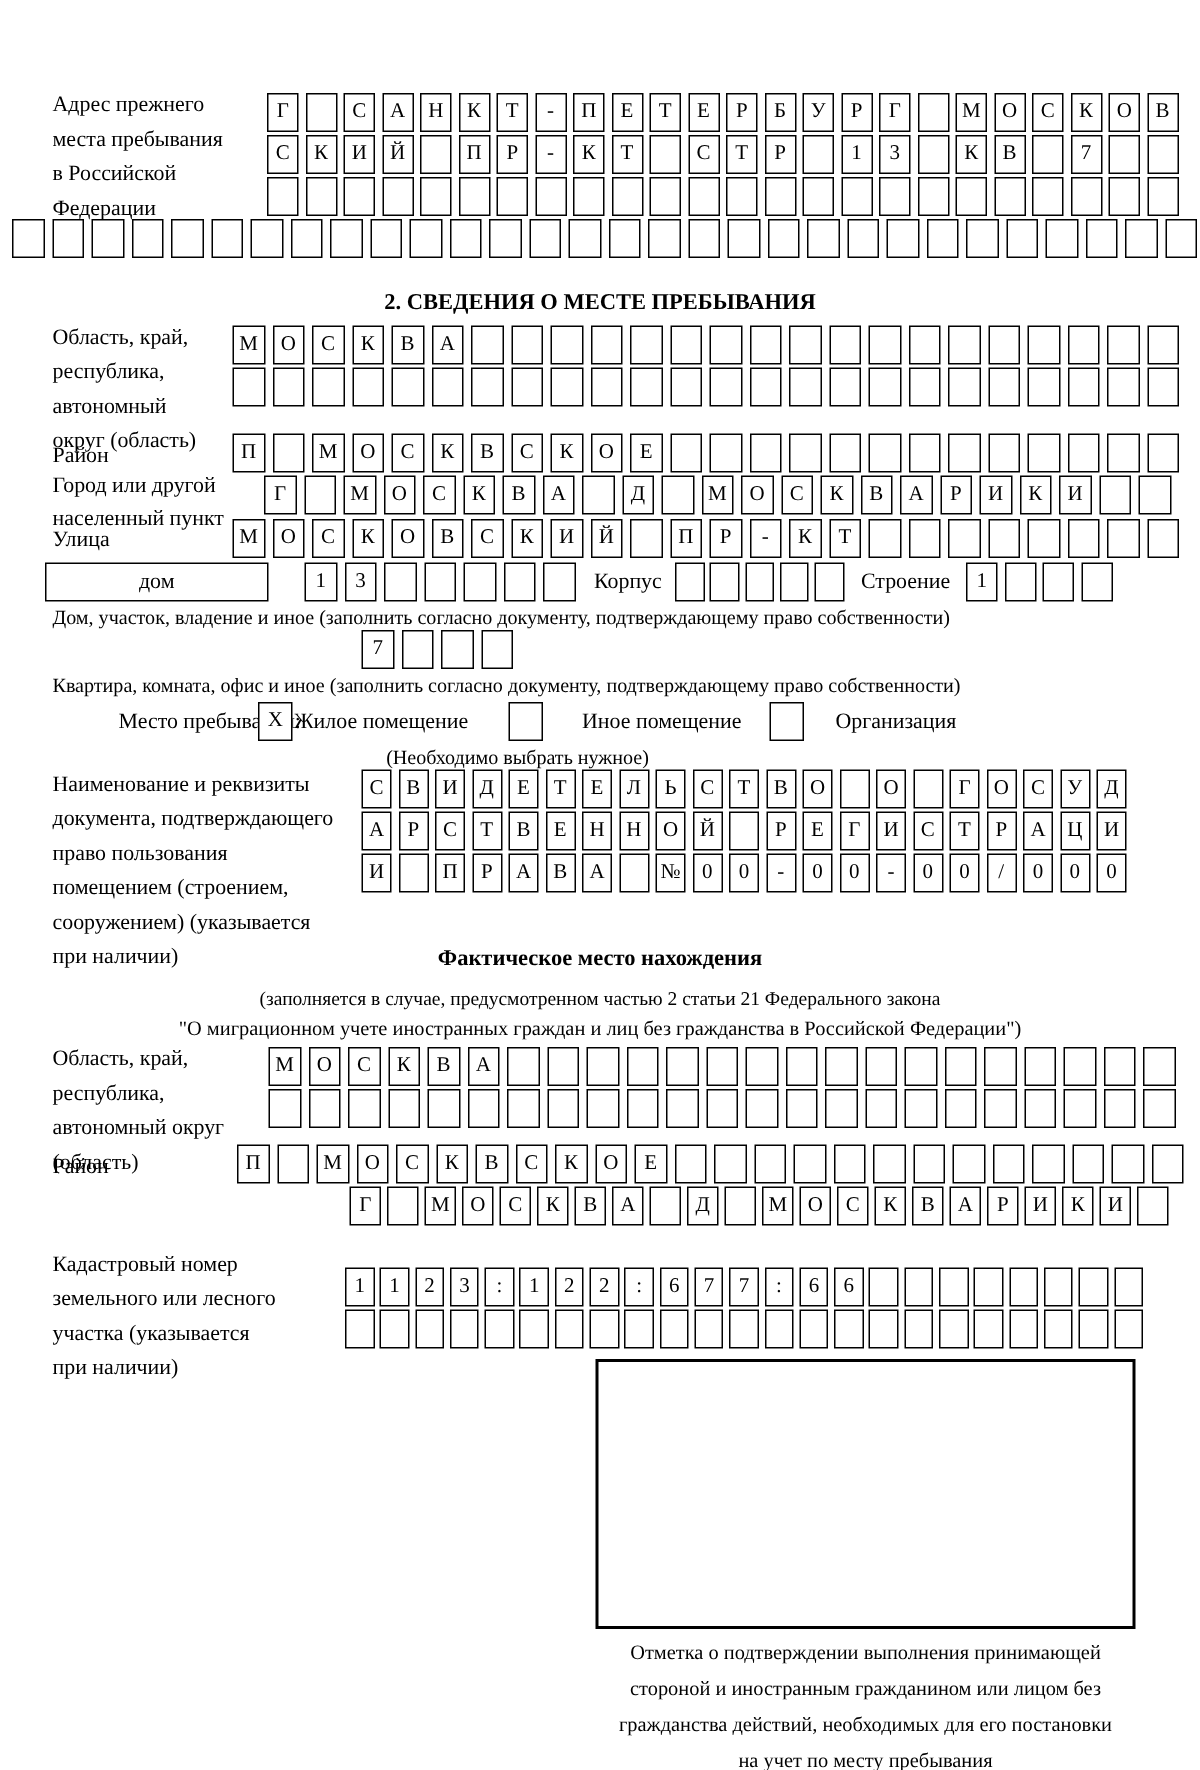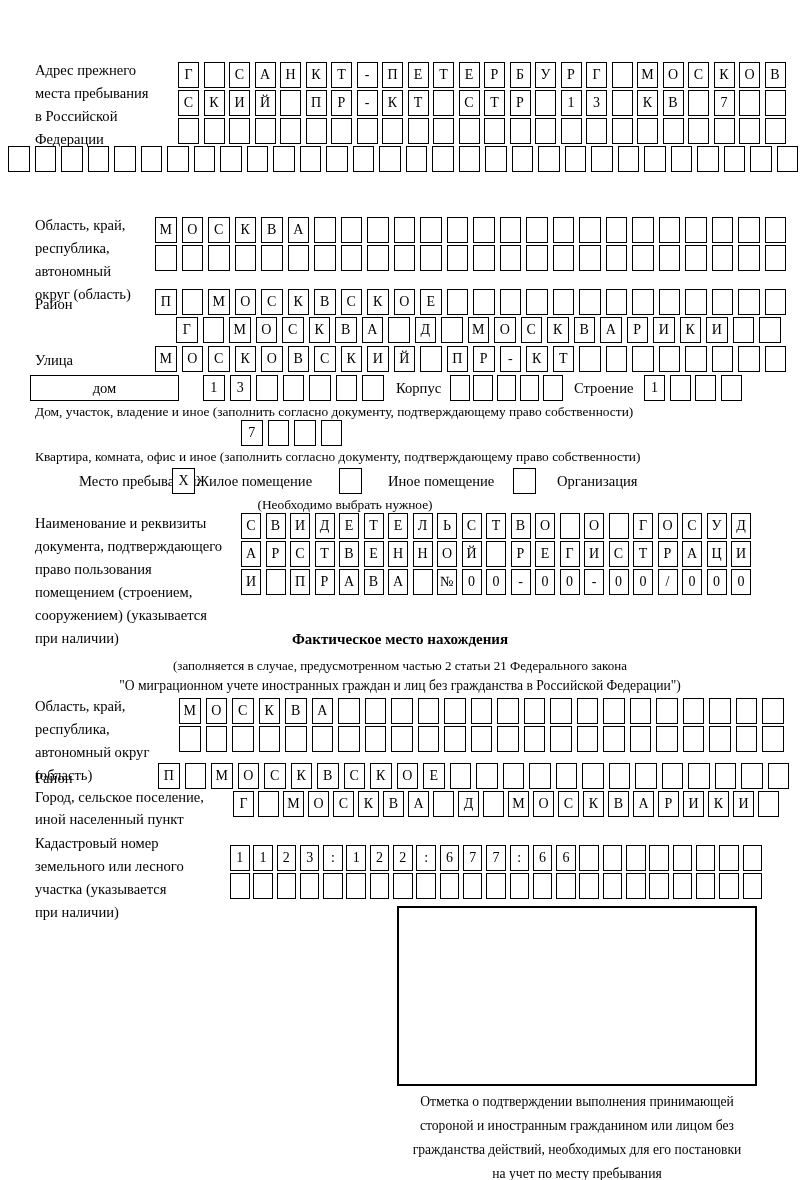--- a/index.html
+++ b/index.html
@@ -156,20 +156,21 @@
       <span class="cell"></span>
       <span class="cell"></span>
       <span class="cell"></span>
       <span class="cell"></span>
       <span class="cell"></span>
       <span class="cell"></span>
       <span class="cell"></span>
       <span class="cell"></span>
     </div>
 
+  <div class="abs ttl center" style="top:194px;">2. СВЕДЕНИЯ О МЕСТЕ ПРЕБЫВАНИЯ</div>
 
   <div class="abs lab" style="left:35px; top:214px; width:130px;">Область, край,
 республика,
 автономный
 округ (область)</div>
   <div class="row r26" style="left:155px; top:217px;">
       <span class="cell">М</span>
       <span class="cell">О</span>
       <span class="cell">С</span>
       <span class="cell">К</span>
@@ -242,20 +243,22 @@
       <span class="cell"></span>
       <span class="cell"></span>
       <span class="cell"></span>
       <span class="cell"></span>
       <span class="cell"></span>
       <span class="cell"></span>
       <span class="cell"></span>
       <span class="cell"></span>
     </div>
 
+  <div class="abs lab" style="left:35px; top:313px; line-height:22px;">Город или другой
+населенный пункт</div>
   <div class="row r26" style="left:176px; top:317px;">
       <span class="cell">Г</span>
       <span class="cell"></span>
       <span class="cell">М</span>
       <span class="cell">О</span>
       <span class="cell">С</span>
       <span class="cell">К</span>
       <span class="cell">В</span>
       <span class="cell">А</span>
       <span class="cell"></span>
@@ -503,22 +506,20 @@
       <span class="cell"></span>
       <span class="cell"></span>
       <span class="cell"></span>
       <span class="cell"></span>
       <span class="cell"></span>
       <span class="cell"></span>
       <span class="cell"></span>
       <span class="cell"></span>
     </div>
 
-  <div class="abs lab" style="left:35px; top:786px; line-height:22px;">Город, сельское поселение,
-иной населенный пункт</div>
   <div class="row r25b" style="left:233px; top:791px;">
       <span class="cell">Г</span>
       <span class="cell"></span>
       <span class="cell">М</span>
       <span class="cell">О</span>
       <span class="cell">С</span>
       <span class="cell">К</span>
       <span class="cell">В</span>
       <span class="cell">А</span>
       <span class="cell"></span>

